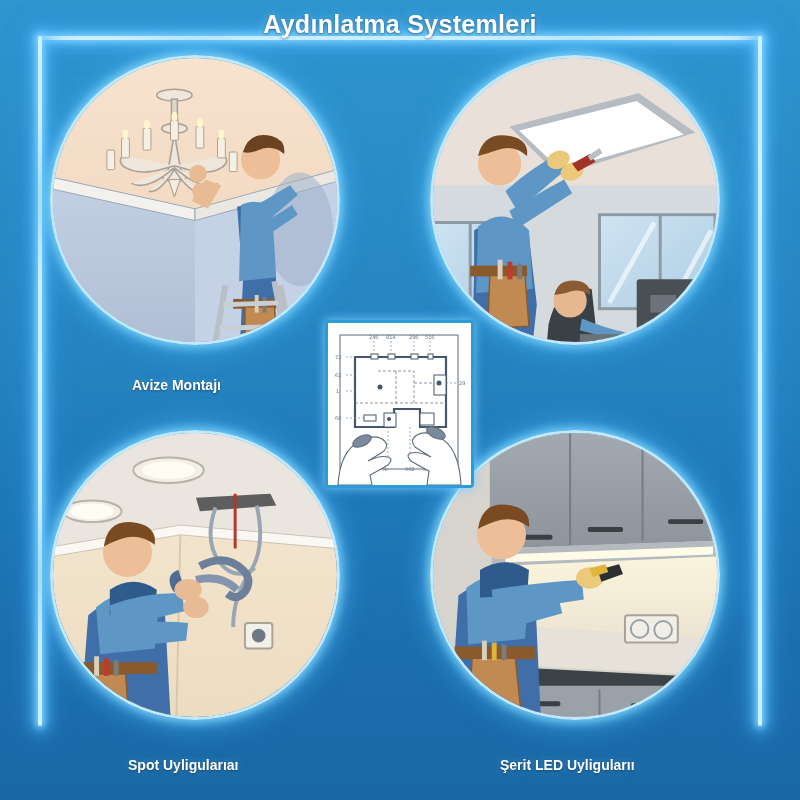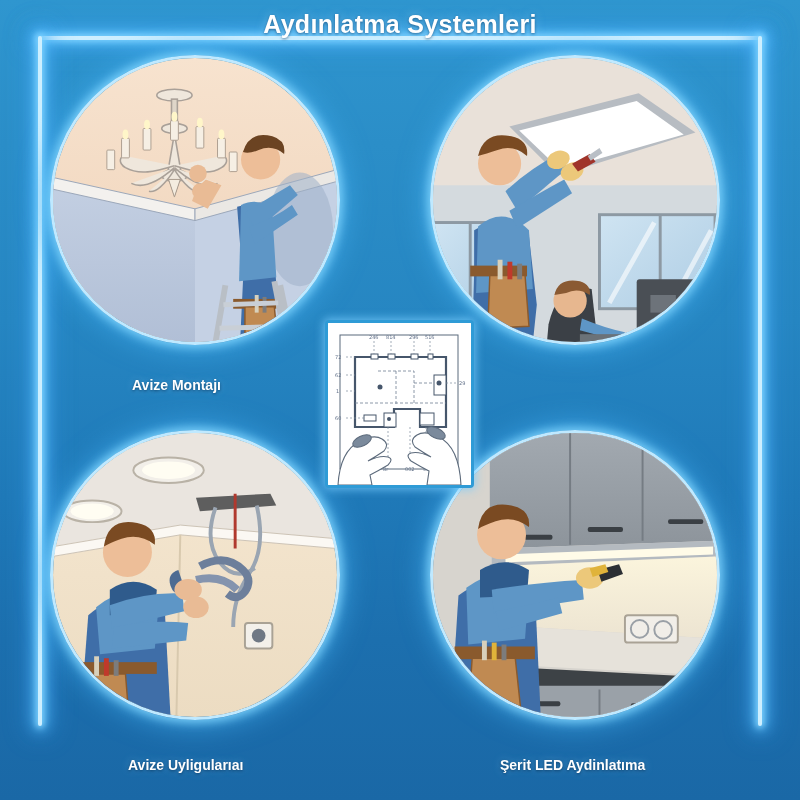--- a/index.html
+++ b/index.html
@@ -427,16 +427,16 @@
       </g>
 
       <g fill="#7b8a9c" stroke="#5d6b7c" stroke-width="1">
         <ellipse cx="34" cy="118" rx="10" ry="5" transform="rotate(-25 34 118)"></ellipse>
         <ellipse cx="108" cy="110" rx="10" ry="5" transform="rotate(25 108 110)"></ellipse>
       </g>
     </svg>
   </div>
 
   <div class="cap cap-tl">Avize Montajı</div>
-  <div class="cap cap-bl">Avize Uyligularıaı</div>
-  <div class="cap cap-br">Şerit LED Aydinlatıma</div>
+  <div class="cap cap-bl">Spot Uyligularıaı</div>
+  <div class="cap cap-br">Şerit LED Uyligularıı</div>
 
 </div>
 
 </body></html>

